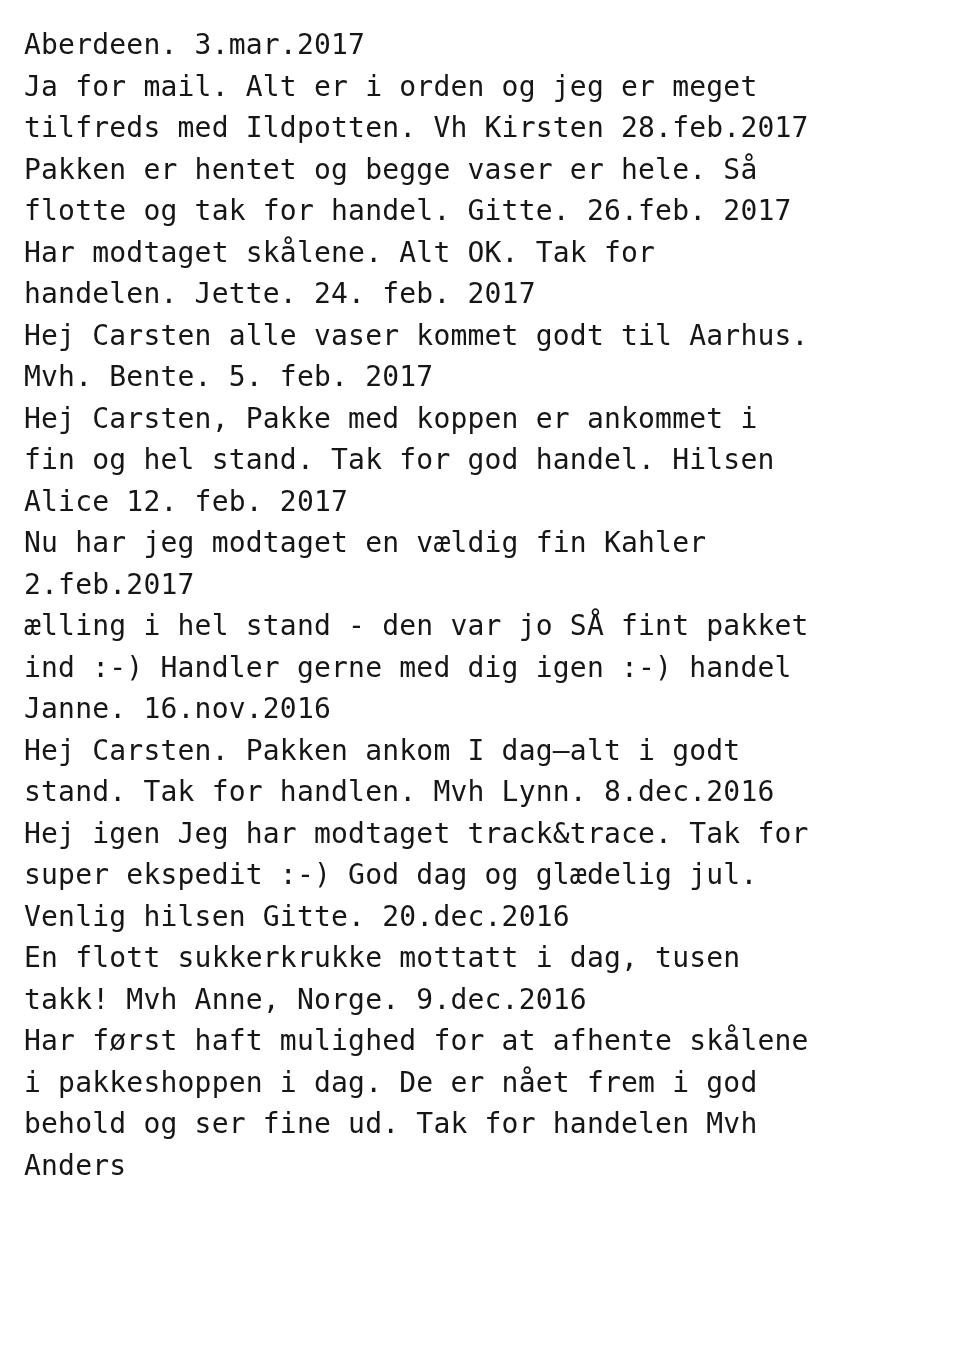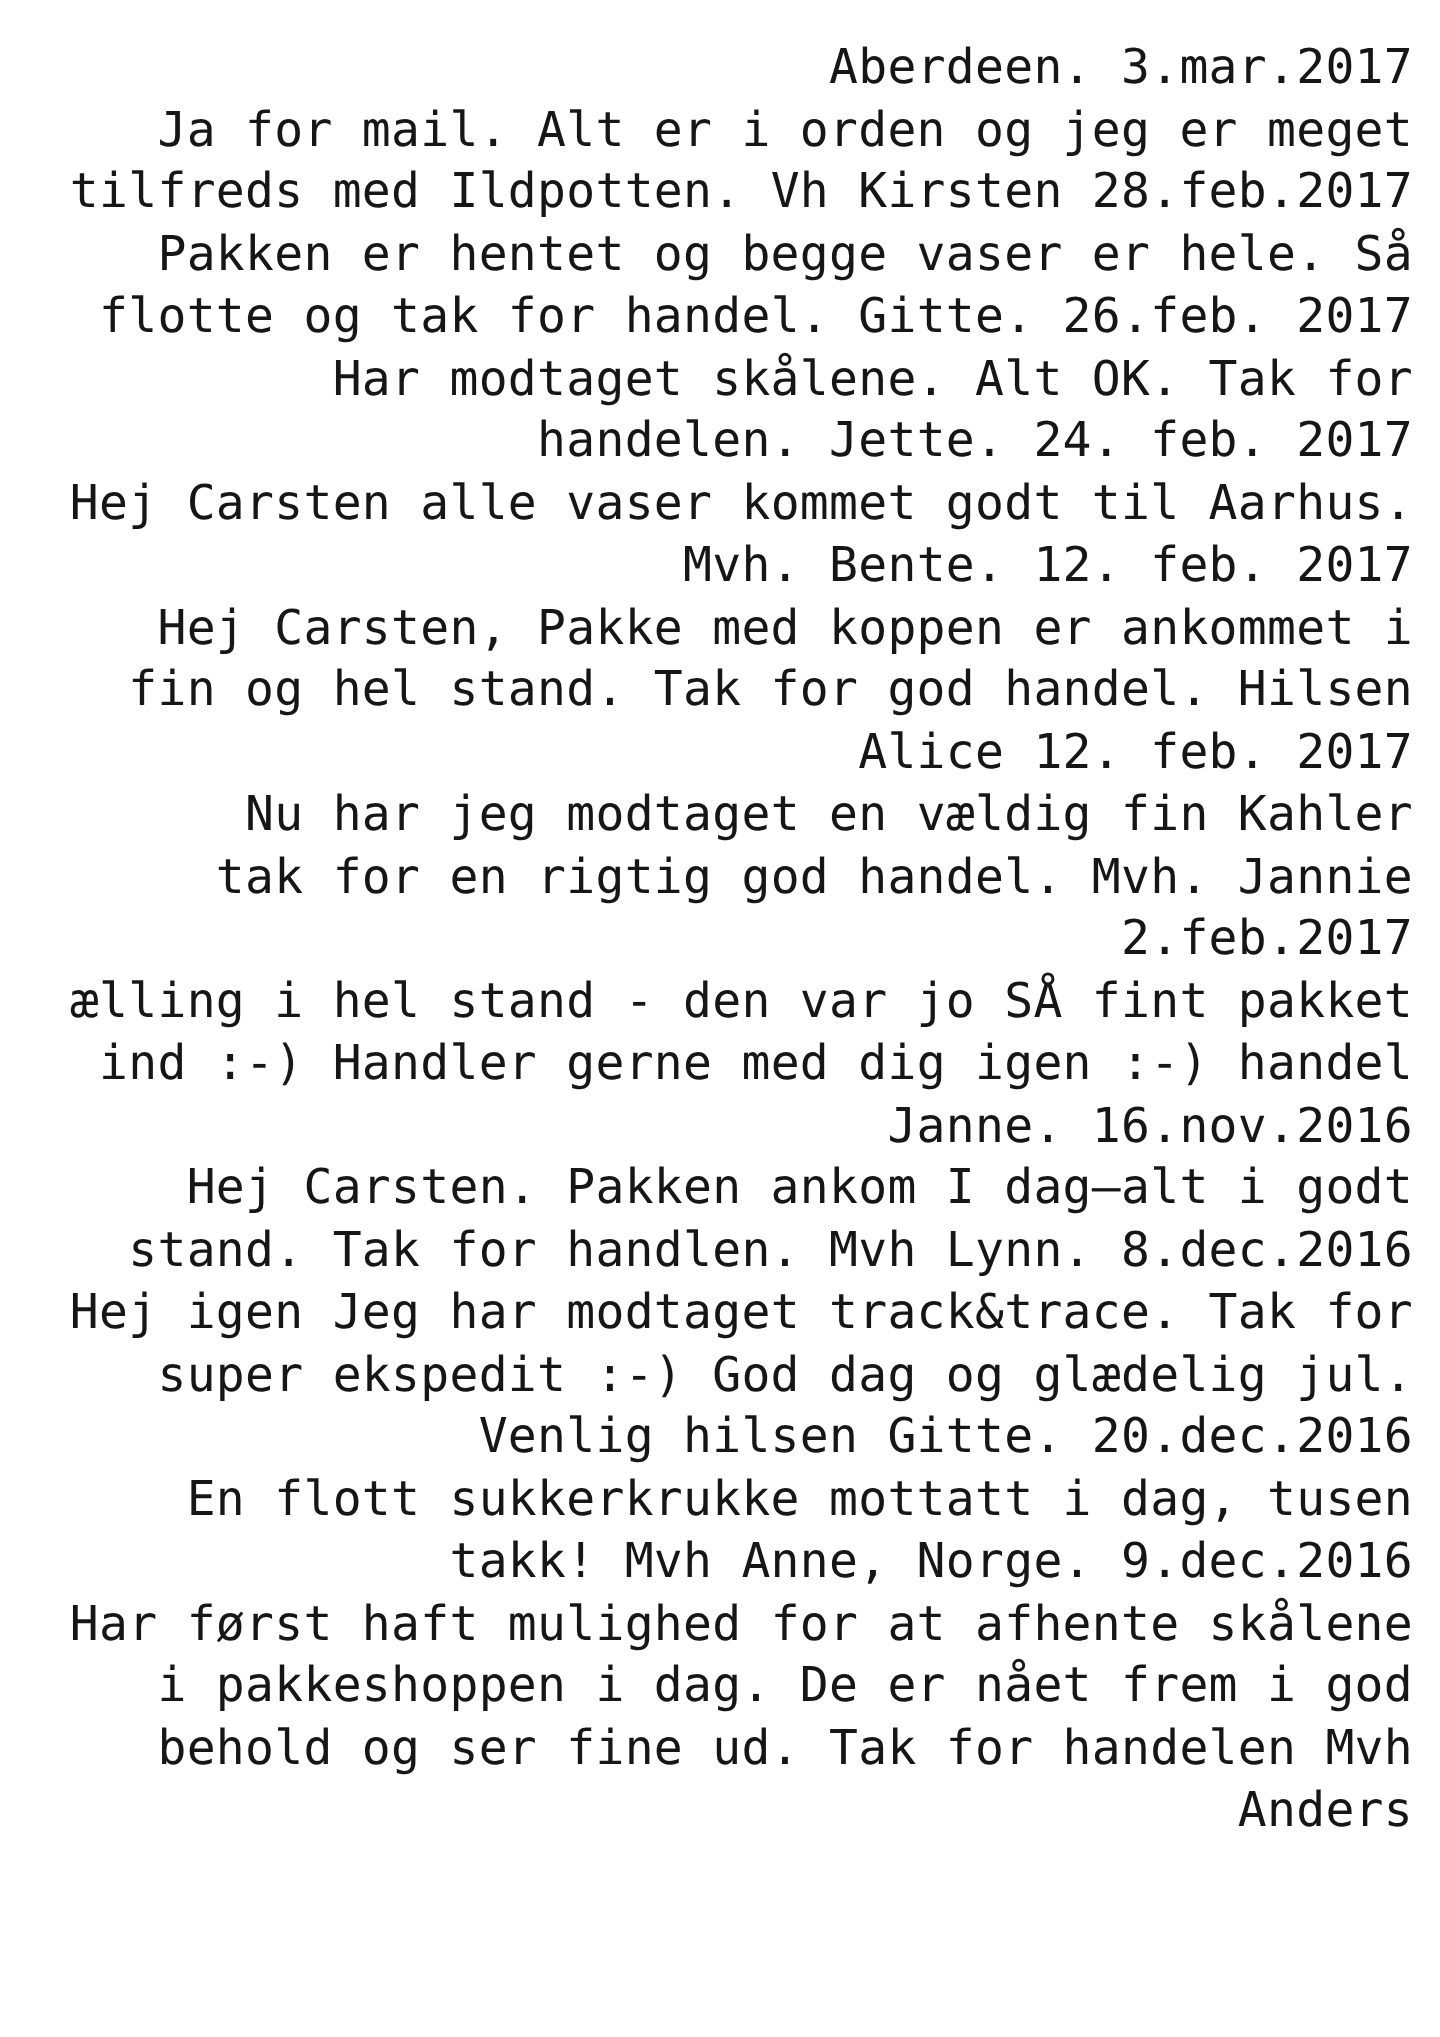--- a/index.html
+++ b/index.html
@@ -11,49 +11,47 @@
     width: 960px;
     height: 1358px;
     overflow: hidden;
     box-sizing: border-box;
   }
   .page {
     padding: 24px 18px 0 24px;
   }
   .text-block {
     font-family: "DejaVu Sans Mono", "Liberation Mono", monospace;
-    font-size: 32px;
+    font-size: 28px;
     line-height: 41.5px;
     letter-spacing: 0.2px;
     color: #161616;
-    text-align: right;
   }
   .line {
     white-space: pre;
   }
 </style>
 </head>
 <body>
 
 <div class="page">
   <div class="text-block">
     <div class="line">Aberdeen. 3.mar.2017</div>
     <div class="line">Ja for mail. Alt er i orden og jeg er meget</div>
     <div class="line">tilfreds med Ildpotten. Vh Kirsten 28.feb.2017</div>
     <div class="line">Pakken er hentet og begge vaser er hele. Så</div>
     <div class="line">flotte og tak for handel. Gitte. 26.feb. 2017</div>
     <div class="line">Har modtaget skålene. Alt OK. Tak for</div>
     <div class="line">handelen. Jette. 24. feb. 2017</div>
     <div class="line">Hej Carsten alle vaser kommet godt til Aarhus.</div>
-    <div class="line">Mvh. Bente. 12. feb. 2017</div>
+    <div class="line">Mvh. Bente. 5. feb. 2017</div>
     <div class="line">Hej Carsten, Pakke med koppen er ankommet i</div>
     <div class="line">fin og hel stand. Tak for god handel. Hilsen</div>
     <div class="line">Alice 12. feb. 2017</div>
     <div class="line">Nu har jeg modtaget en vældig fin Kahler</div>
-    <div class="line">tak for en rigtig god handel. Mvh. Jannie</div>
     <div class="line">2.feb.2017</div>
     <div class="line">ælling i hel stand - den var jo SÅ fint pakket</div>
     <div class="line">ind :-) Handler gerne med dig igen :-) handel</div>
     <div class="line">Janne. 16.nov.2016</div>
     <div class="line">Hej Carsten. Pakken ankom I dag—alt i godt</div>
     <div class="line">stand. Tak for handlen. Mvh Lynn. 8.dec.2016</div>
     <div class="line">Hej igen Jeg har modtaget track&amp;trace. Tak for</div>
     <div class="line">super ekspedit :-) God dag og glædelig jul.</div>
     <div class="line">Venlig hilsen Gitte. 20.dec.2016</div>
     <div class="line">En flott sukkerkrukke mottatt i dag, tusen</div>

